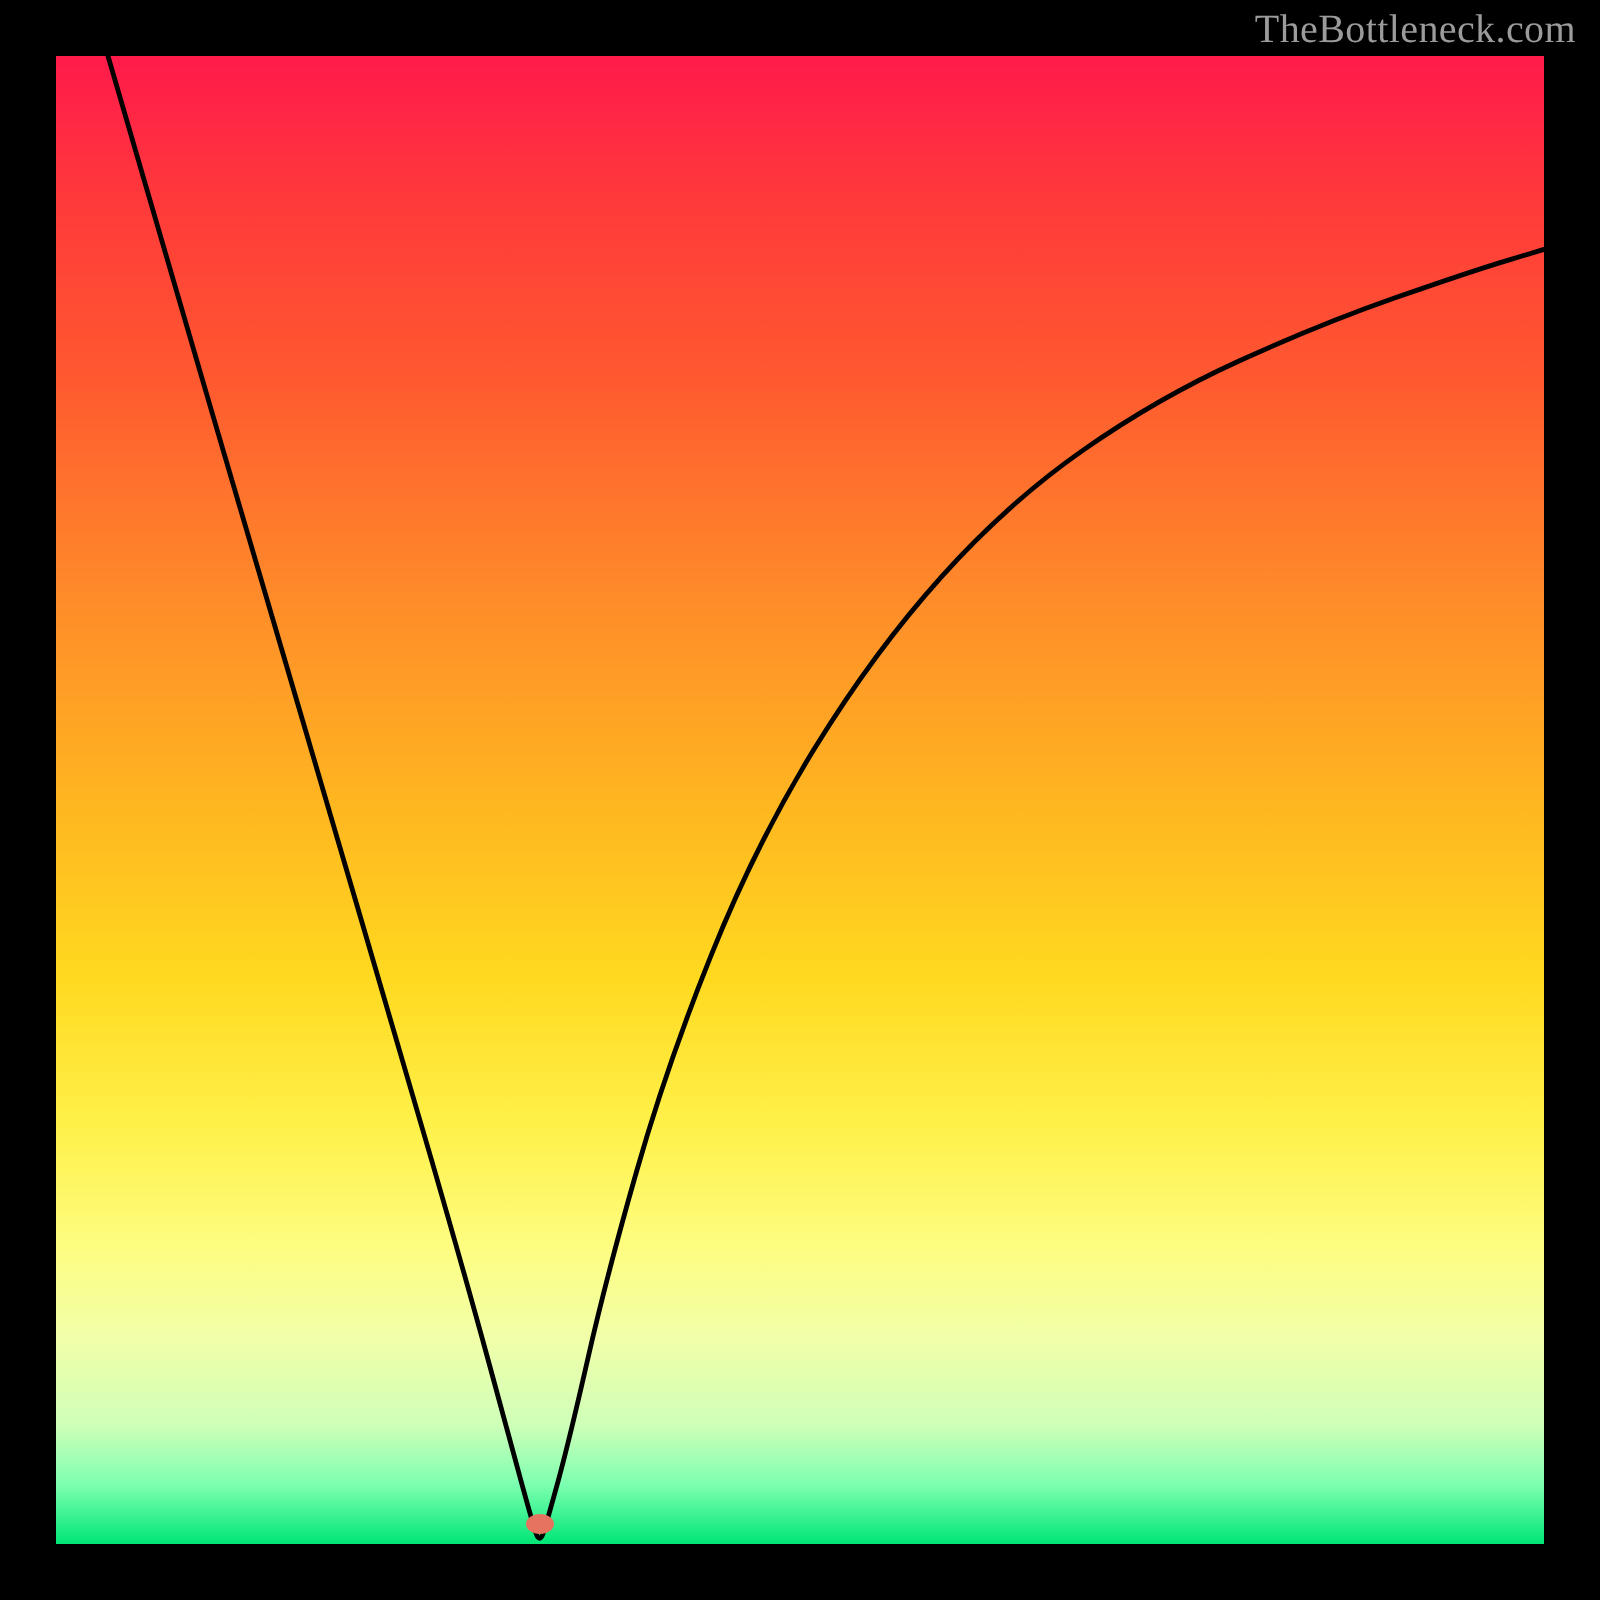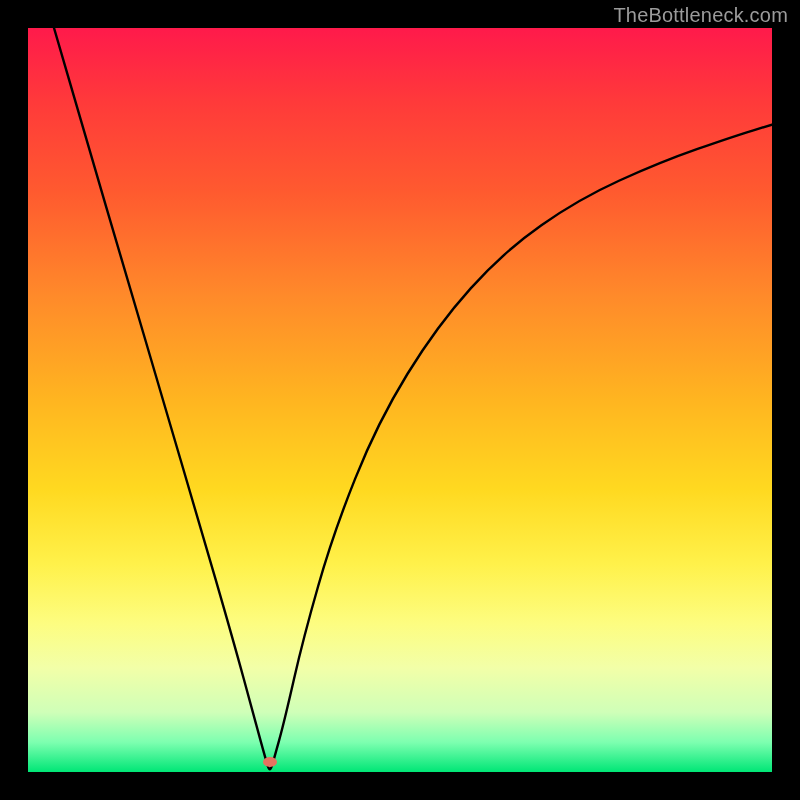--- a/index.html
+++ b/index.html
@@ -9,20 +9,21 @@
     height: 800px;
     overflow: hidden;
     background: #000;
     font-family: Arial, Helvetica, sans-serif;
   }
   .frame {
     position: relative;
     width: 800px;
     height: 800px;
     background: #000;
+    font-family: Liberation Serif, serif;
   }
   .plot {
     position: absolute;
     left: 28px;
     top: 28px;
     width: 744px;
     height: 744px;
     background: linear-gradient(to bottom,
       #ff1a4b 0%,
       #ff3a3a 10%,

